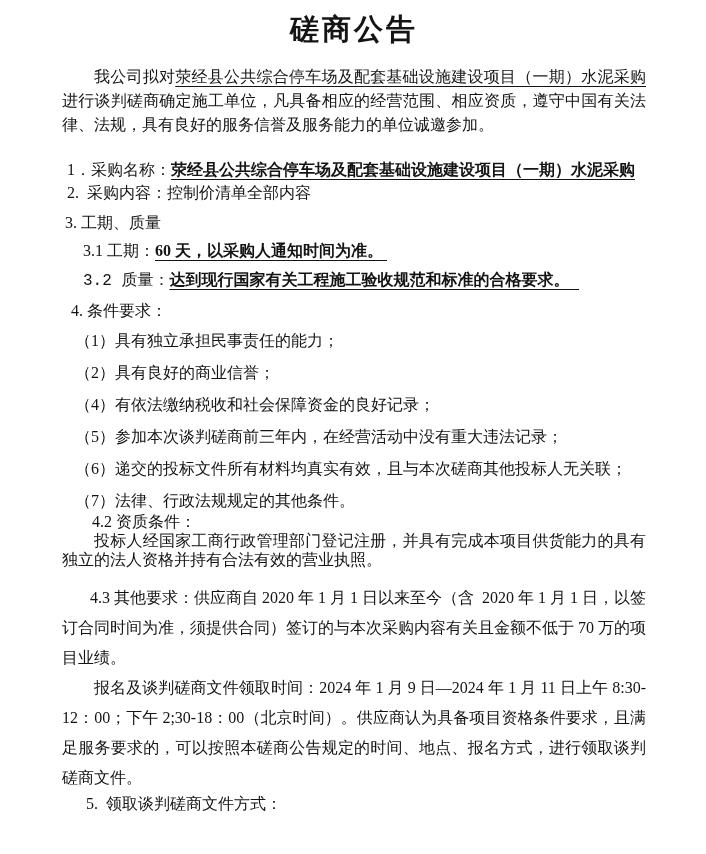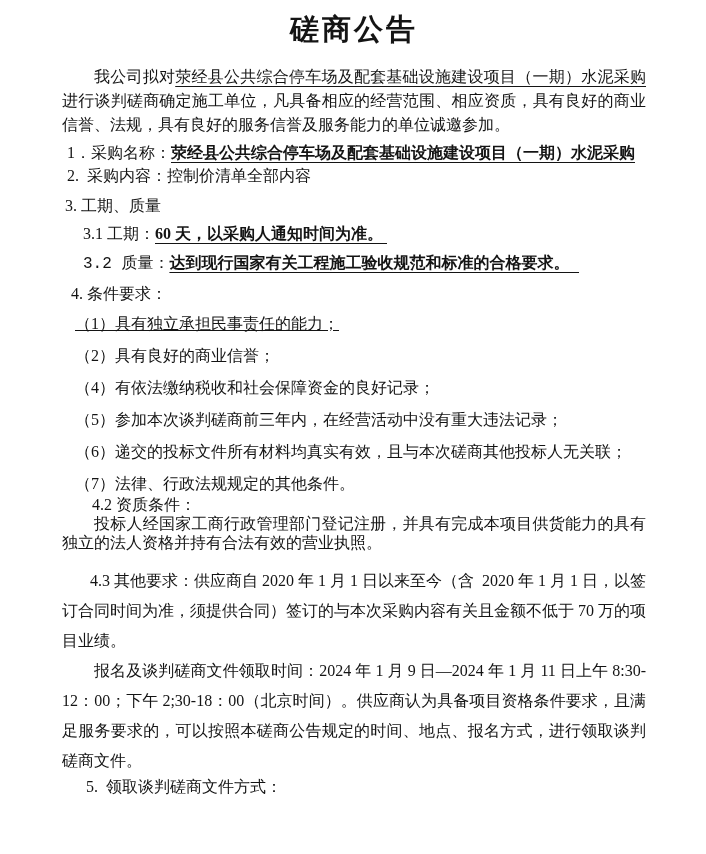--- a/index.html
+++ b/index.html
@@ -36,42 +36,42 @@
   }
   .u {
     text-decoration: underline;
     text-underline-offset: 4px;
     text-decoration-thickness: 1px;
   }
   .b { font-weight: bold; }
 
   
   [data-name="intro-paragraph"]            { margin-top: 19px; text-indent: 2em; line-height: 24px; }
-  [data-name="item-1-purchase-name"]       { margin-top: 5px;  margin-left: 5px; }
+  [data-name="item-1-purchase-name"]       { margin-top: 22px;  margin-left: 5px; }
   [data-name="item-2-purchase-content"]    { margin-top: 1px;  margin-left: 5px; }
   [data-name="item-3-duration-quality"]    { margin-top: 8px;  margin-left: 3px; }
   [data-name="item-3-1-duration"]          { margin-top: 6px;  margin-left: 21px; }
   [data-name="item-3-2-quality"]           { margin-top: 8px;  margin-left: 21px; font-family: Liberation Mono, monospace; }
   [data-name="item-4-requirements"]        { margin-top: 8px;  margin-left: 9px; }
   [data-name="item-4-1-qualification"]     { margin-top: 5px;  margin-left: 27px; }
   [data-name^="qualification-"]            { margin-left: 13px; margin-top: 10px; }
-  [data-name="qualification-1"]            { margin-top: 8px; text-decoration: underline; }
+  [data-name="qualification-1"]            { margin-top: 8px; }
   [data-name="item-4-2-credentials"]       { margin-top: 0;    margin-left: 30px; line-height: 19px; }
   [data-name="credentials-paragraph"]      { margin-top: 0;    text-indent: 2em; line-height: 19px; }
   [data-name="item-4-3-other-requirements"]{ margin-top: 14px; text-indent: 28px; line-height: 30px; }
   [data-name="registration-time-paragraph"]{ margin-top: 0;    text-indent: 2em; line-height: 30px; }
   [data-name="item-5-document-collection"] { margin-top: 0;    margin-left: 24px; }
 </style>
 </head>
 <body>
 
 <div class="page" data-name="document-page">
   <h1 class="doc-title" data-name="document-title">磋商公告</h1>
   <div data-name="document-body">
-      <div class="para" data-name="intro-paragraph"><span data-name="text-segment">我公司拟对</span><span class="u" data-name="text-segment">荥经县公共综合停车场及配套基础设施建设项目（一期）水泥采购</span><span data-name="text-segment">进行谈判磋商确定施工单位，凡具备相应的经营范围、相应资质，具有良好的商业信誉、法规，具有良好的服务信誉及服务能力的单位诚邀参加。</span></div>
+      <div class="para" data-name="intro-paragraph"><span data-name="text-segment">我公司拟对</span><span class="u" data-name="text-segment">荥经县公共综合停车场及配套基础设施建设项目（一期）水泥采购</span><span data-name="text-segment">进行谈判磋商确定施工单位，凡具备相应的经营范围、相应资质，遵守中国有关法律、法规，具有良好的服务信誉及服务能力的单位诚邀参加。</span></div>
       <div class="para" data-name="item-1-purchase-name"><span data-name="text-segment">1．采购名称：</span><span class="u b" data-name="text-segment">荥经县公共综合停车场及配套基础设施建设项目（一期）水泥采购</span></div>
       <div class="para" data-name="item-2-purchase-content"><span data-name="text-segment">2.  采购内容：控制价清单全部内容</span></div>
       <div class="para" data-name="item-3-duration-quality"><span data-name="text-segment">3. 工期、质量</span></div>
       <div class="para" data-name="item-3-1-duration"><span data-name="text-segment">3.1 工期：</span><span class="u b" data-name="text-segment">60 天，以采购人通知时间为准。 </span></div>
       <div class="para" data-name="item-3-2-quality"><span data-name="text-segment">3.2 质量：</span><span class="u b" data-name="text-segment">达到现行国家有关工程施工验收规范和标准的合格要求。 </span></div>
       <div class="para" data-name="item-4-requirements"><span data-name="text-segment">4. 条件要求：</span></div>
       <div class="para" data-name="qualification-1"><span data-name="text-segment">（1）具有独立承担民事责任的能力；</span></div>
       <div class="para" data-name="qualification-2"><span data-name="text-segment">（2）具有良好的商业信誉；</span></div>
       <div class="para" data-name="qualification-4"><span data-name="text-segment">（4）有依法缴纳税收和社会保障资金的良好记录；</span></div>
       <div class="para" data-name="qualification-5"><span data-name="text-segment">（5）参加本次谈判磋商前三年内，在经营活动中没有重大违法记录；</span></div>

